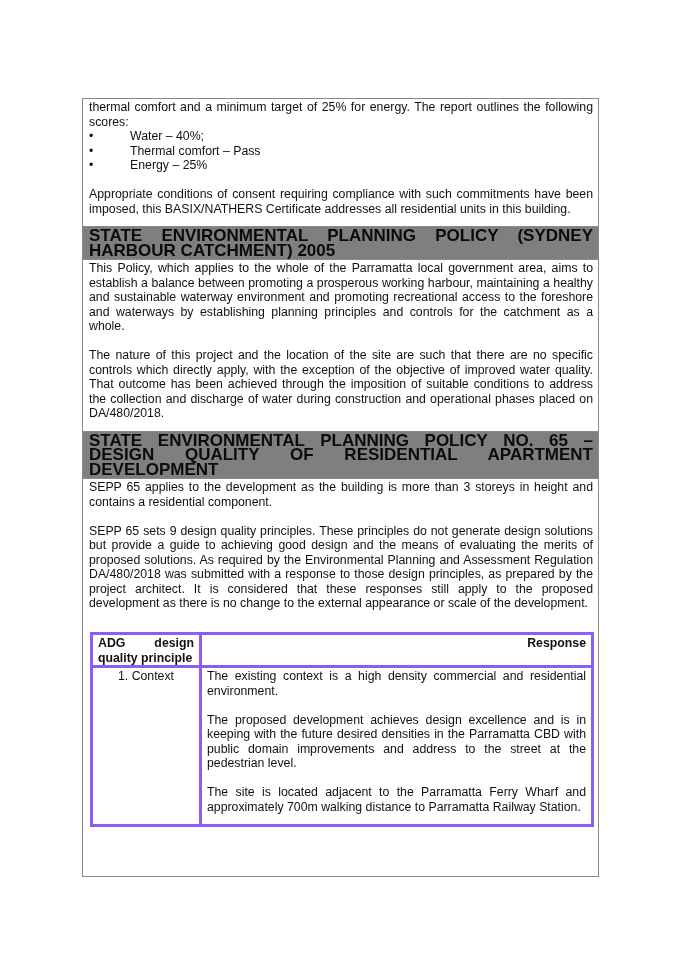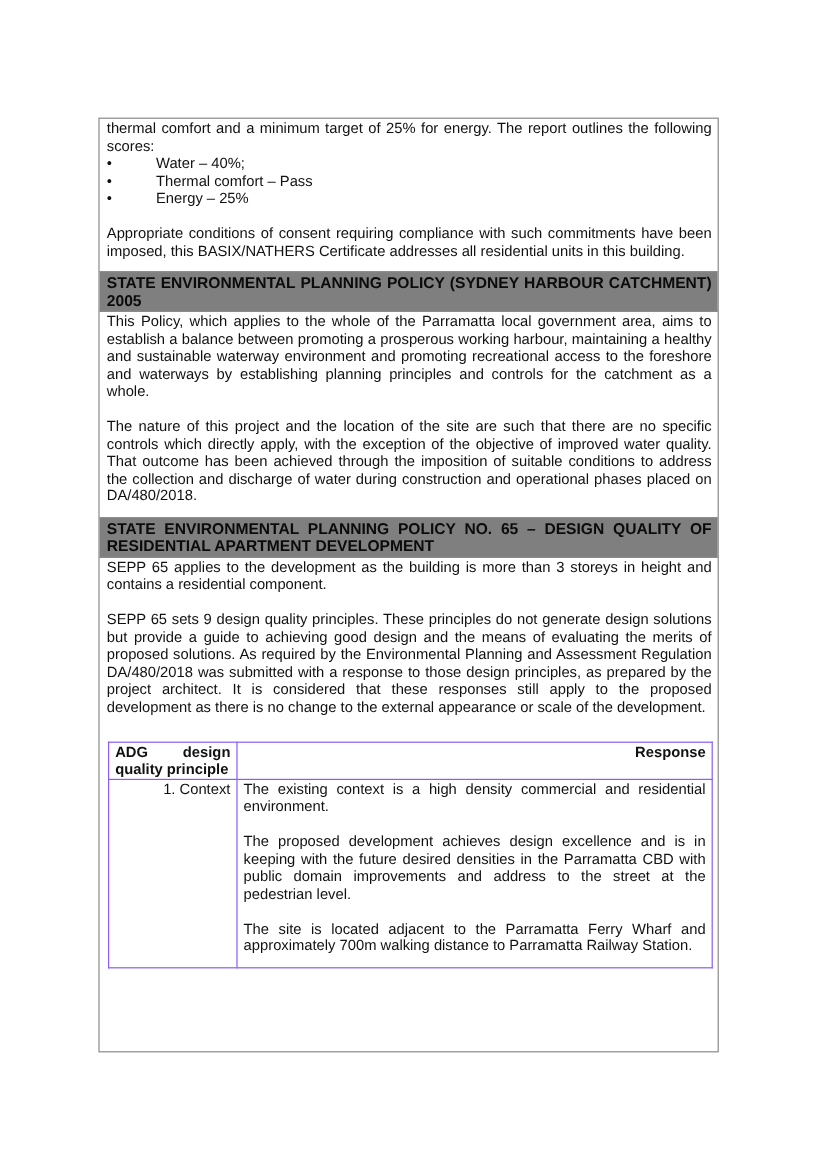--- a/index.html
+++ b/index.html
@@ -50,40 +50,40 @@
   .bullets li .dot {
     position: absolute;
     left: 0;
     top: 0;
   }
   .section-header {
     background: #7f7f7f;
     border-top: 1px solid #8a8a8a;
     border-bottom: 1px solid #8a8a8a;
     font-weight: bold;
-    font-size: 13px;
+    font-size: 17px;
     line-height: 14.5px;
     padding: 2px 5px 1px 6px;
     color: #0b0b0b;
     text-align: justify;
     text-align-last: left;
   }
   .underline {
     text-decoration: underline;
   }
   table.adg {
     border-collapse: collapse;
     width: 504px;
     margin-left: 1px;
     margin-top: 7px;
     font-size: 12.3px;
     line-height: 14.5px;
   }
   table.adg th, table.adg td {
-    border: 1px solid #8b5cf6;
+    border: 3px solid #8b5cf6;
     vertical-align: top;
     padding: 1px 5px 0 5px;
     text-align: justify;
   }
   table.adg th {
     font-weight: bold;
   }
   table.adg .col1 {
     width: 96px;
   }
@@ -141,21 +141,21 @@
 
     <table class="adg">
       <thead>
         <tr>
           <th class="col1">ADG design quality principle</th>
           <th style="text-align:right">Response</th>
         </tr>
       </thead>
       <tbody>
         <tr>
-          <td class="col1" style="text-align:right">1. Context</td>
+          <td class="col1" style="text-align:center">1. Context</td>
           <td>
             <p class="para">The existing context is a high density commercial and residential environment.</p>
             <div class="gap"></div>
             <p class="para">The proposed development achieves design excellence and is in keeping with the future desired densities in the Parramatta CBD with public domain improvements and address to the street at the pedestrian level.</p>
             <div class="gap"></div>
             <p class="para">The site is located adjacent to the Parramatta Ferry Wharf and approximately 700m walking distance to Parramatta Railway Station.</p>
             <div class="tail"></div>
           </td>
         </tr>
       </tbody>

